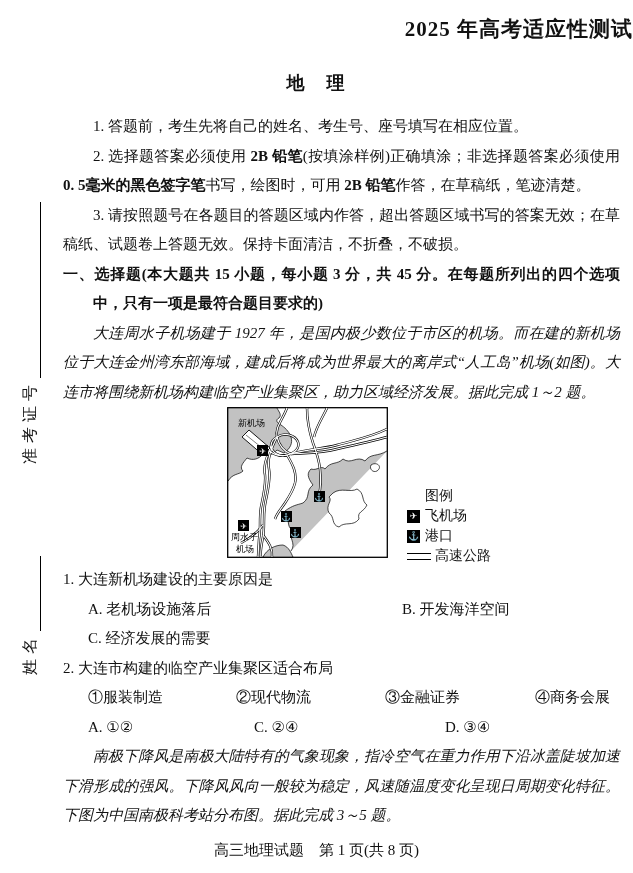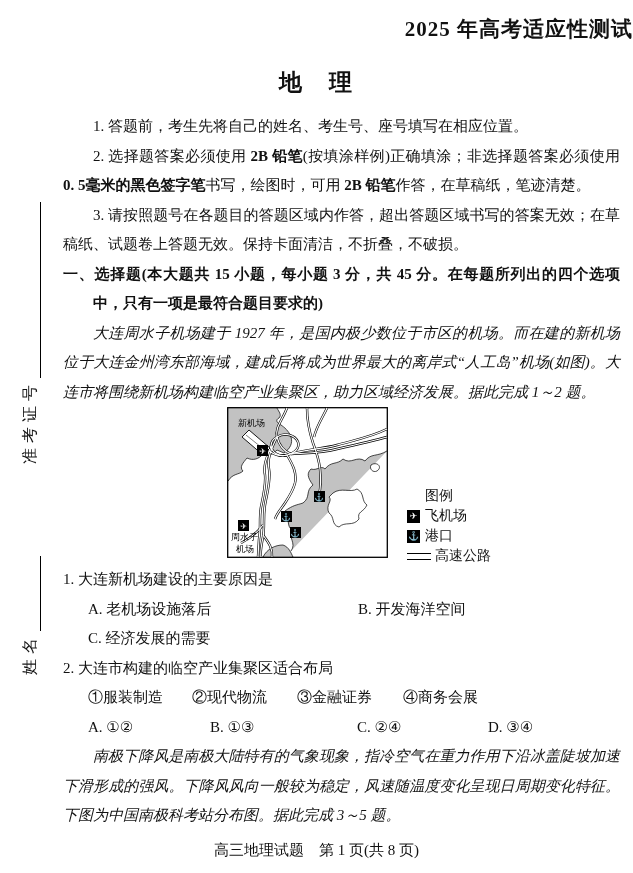--- a/index.html
+++ b/index.html
@@ -15,21 +15,21 @@
   .title{
     margin:14px 0 0 0;
     text-align:right;
     font-size:21px;font-weight:bold;
     line-height:30px;
     letter-spacing:1px;
   }
   .subject{
     margin:22px 0 0 0;
     text-align:center;
-    font-size:23px;font-weight:bold;
+    font-size:18px;font-weight:bold;
     line-height:34px;
     letter-spacing:2px;
   }
   
   .side-label{
     position:absolute;
     height:18px;
     transform:rotate(-90deg);
     transform-origin:center center;
     font-size:16px;
@@ -89,21 +89,21 @@
     flex:0 0 auto;
   }
   .legend-road{
     width:24px;height:5px;
     border-top:1.4px solid #000;
     border-bottom:1.4px solid #000;
     margin-right:4px;
     flex:0 0 auto;
   }
   
-  .opt-row{ display:flex; margin-left:25px; }
+  .opt-row{ display:flex; margin-left:25px;gap:44px; }
   .opt-2col span{ width:270px; flex:0 0 auto; }
   .q2-items span:nth-child(1){ width:104px; flex:0 0 auto;}
   .q2-items span:nth-child(2){ width:105px; flex:0 0 auto;}
   .q2-items span:nth-child(3){ width:106px; flex:0 0 auto;}
   .q2-ans span:nth-child(1){ width:122px; flex:0 0 auto;}
   .q2-ans span:nth-child(2){ width:147px; flex:0 0 auto;}
   .q2-ans span:nth-child(3){ width:131px; flex:0 0 auto;}
   
   .footer{
     margin:8px 0 0 0;
@@ -254,21 +254,20 @@
     <div>
       <p>2. 大连市构建的临空产业集聚区适合布局</p>
       <div class="opt-row q2-items">
         <span>①服装制造</span>
         <span>②现代物流</span>
         <span>③金融证券</span>
         <span>④商务会展</span>
       </div>
       <div class="opt-row q2-ans">
         <span>A. ①②</span>
-        <span>B. ①③</span>
         <span>C. ②④</span>
         <span>D. ③④</span>
       </div>
     </div>
 
     <p class="indent kai">南极下降风是南极大陆特有的气象现象，指冷空气在重力作用下沿冰盖陡坡加速下滑形成的强风。下降风风向一般较为稳定，风速随温度变化呈现日周期变化特征。下图为中国南极科考站分布图。据此完成 3～5 题。</p>
   </div>
 
   <p class="footer">高三地理试题　第 1 页(共 8 页)</p>
 </div>

